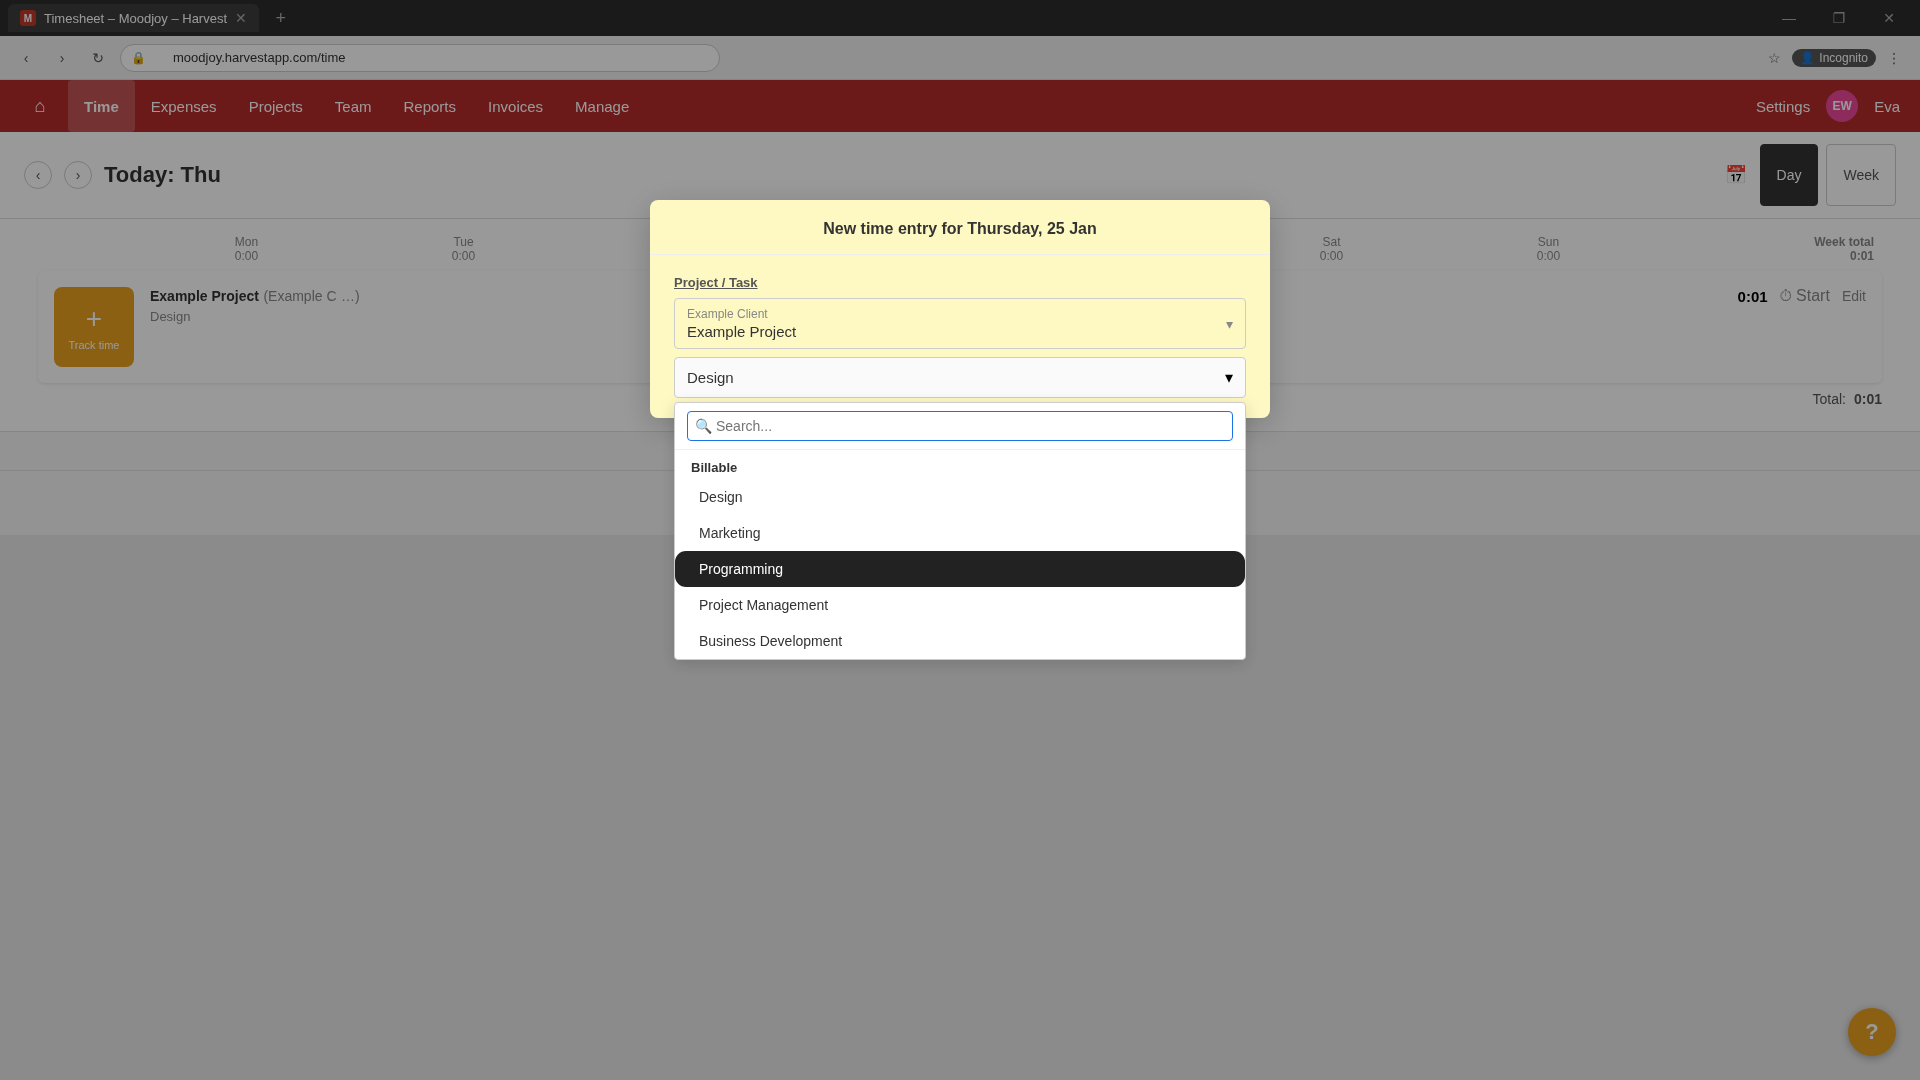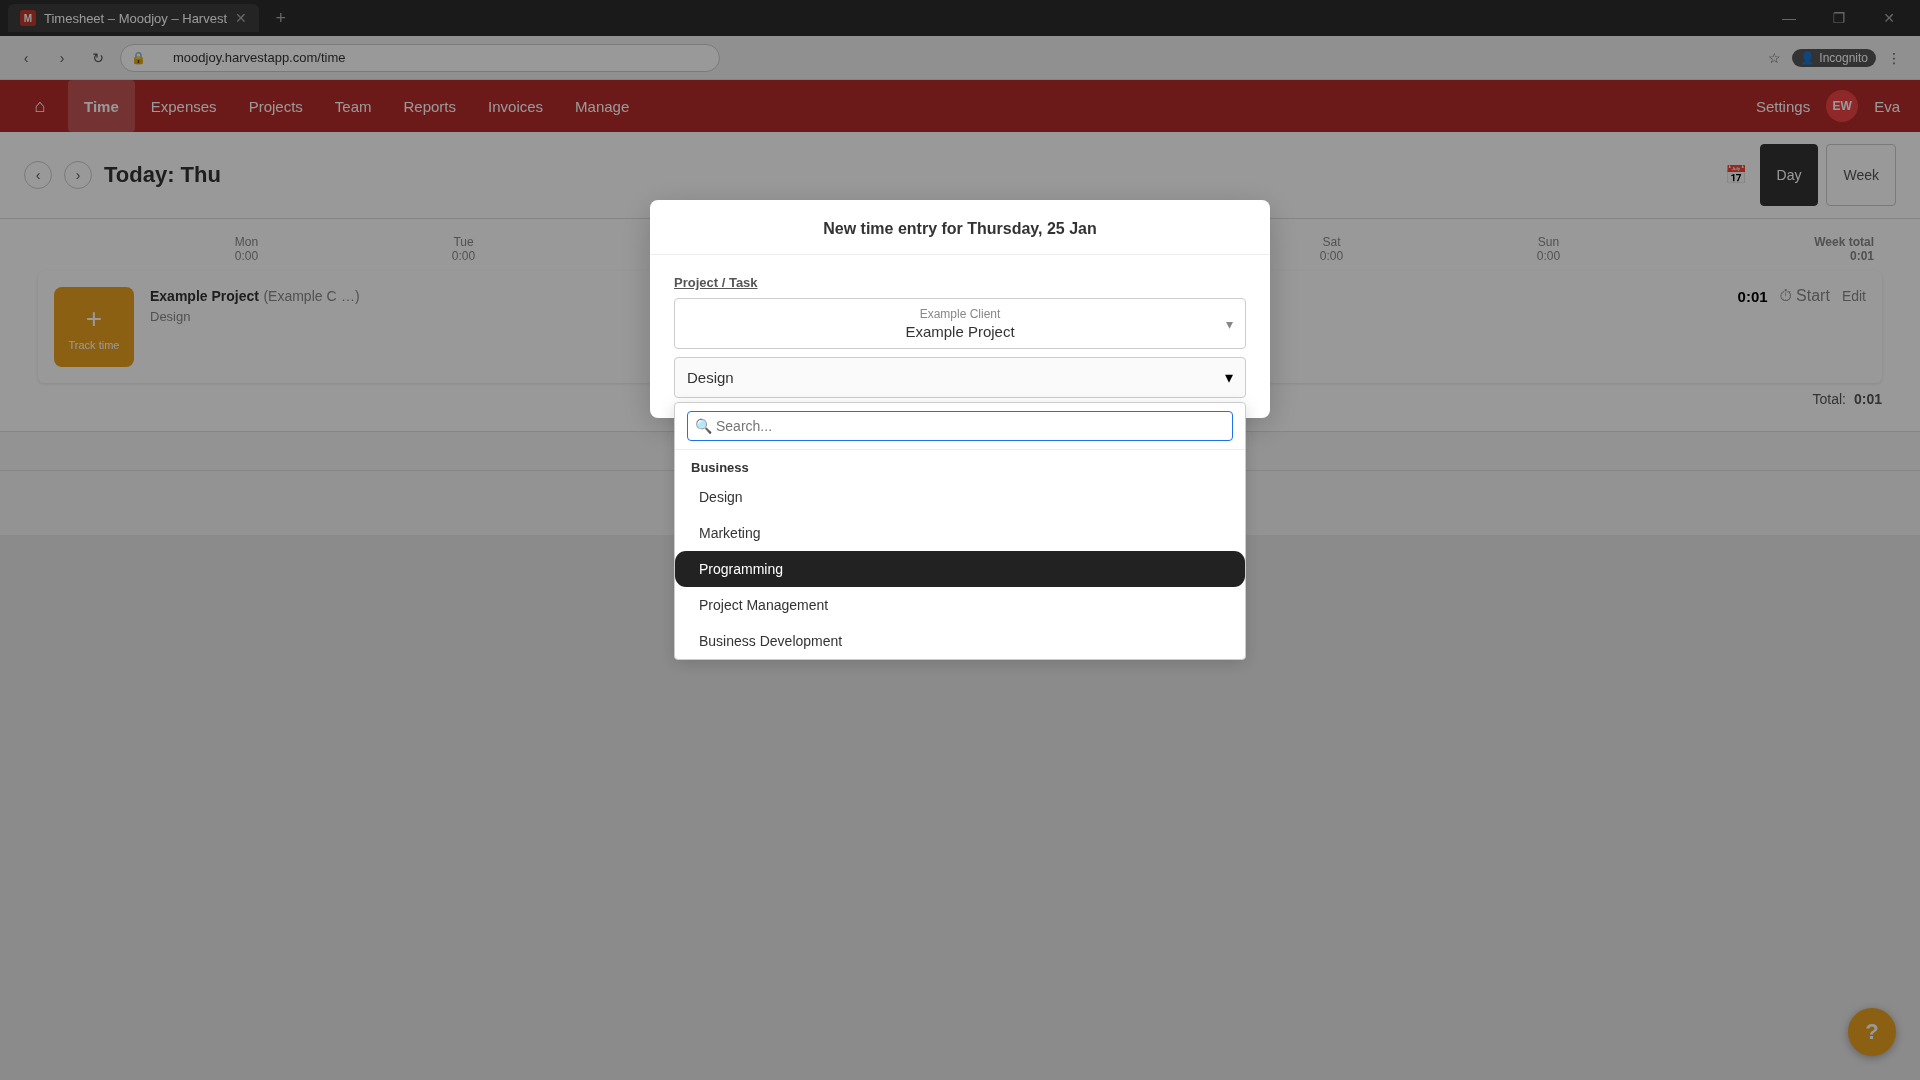--- a/index.html
+++ b/index.html
@@ -18,42 +18,42 @@
     .toolbar-icons { margin-left: auto; display: flex; gap: 4px; align-items: center; }
     .toolbar-icon-btn { width: 28px; height: 28px; border-radius: 50%; border: none; background: transparent; cursor: pointer; display: flex; align-items: center; justify-content: center; color: #555; font-size: 14px; }
     .incognito-badge { background: #555; color: white; padding: 2px 8px; border-radius: 10px; font-size: 12px; display: flex; align-items: center; gap: 4px; cursor: pointer; }
 
     
     .app-nav { background: #b52a2a; height: 52px; display: flex; align-items: center; padding: 0 20px; gap: 0; }
     .app-nav-home { width: 40px; height: 40px; display: flex; align-items: center; justify-content: center; color: white; font-size: 18px; margin-right: 8px; }
     .app-nav-item { color: white; padding: 0 16px; height: 52px; display: flex; align-items: center; font-size: 15px; cursor: pointer; text-decoration: none; }
     .app-nav-item.active { background: rgba(255,255,255,0.2); border-radius: 4px; font-weight: 600; }
     .app-nav-right { margin-left: auto; display: flex; align-items: center; gap: 16px; color: white; font-size: 15px; }
-    .app-nav-avatar { width: 32px; height: 32px; background: #ef4444; border-radius: 50%; display: flex; align-items: center; justify-content: center; color: white; font-size: 12px; font-weight: bold; }
+    .app-nav-avatar { width: 32px; height: 32px; background: #ec4899; border-radius: 50%; display: flex; align-items: center; justify-content: center; color: white; font-size: 12px; font-weight: bold; }
     .page-header { background: white; padding: 12px 24px; display: flex; align-items: center; gap: 12px; border-bottom: 1px solid #ddd; }
     .nav-arrow { width: 28px; height: 28px; border-radius: 50%; border: 1px solid #ccc; background: white; cursor: pointer; display: flex; align-items: center; justify-content: center; color: #555; font-size: 14px; }
     .today-title { font-size: 22px; font-weight: 600; color: #333; }
     .view-controls { margin-left: auto; display: flex; gap: 8px; align-items: center; }
     .view-btn { padding: 22px 16px; border-radius: 4px; font-size: 14px; cursor: pointer; border: 1px solid #ccc; }
     .view-btn.active { background: #333; color: white; border-color: #333; }
     .view-btn.inactive { background: white; color: #555; }
     .calendar-icon { color: #888; font-size: 18px; margin-right: 4px; }
 
     .track-time-btn { width: 80px; height: 80px; background: #e8a020; border-radius: 8px; display: flex; flex-direction: column; align-items: center; justify-content: center; cursor: pointer; color: white; font-size: 12px; gap: 4px; }
     .track-time-btn .plus-icon { font-size: 28px; font-weight: 300; }
 
     
     .overlay { position: fixed; top: 0; left: 0; width: 100%; height: 100%; background: rgba(0,0,0,0.4); z-index: 100; display: flex; align-items: flex-start; justify-content: center; padding-top: 200px; }
-    .modal { background: #ffffff; border-radius: 8px; width: 620px; box-shadow: 0 8px 32px rgba(0,0,0,0.2); overflow: visible; position: relative; }
+    .modal { background: #fef9c3; border-radius: 8px; width: 620px; box-shadow: 0 8px 32px rgba(0,0,0,0.2); overflow: visible; position: relative; }
     .modal-header { padding: 20px 24px 16px; border-bottom: 1px solid #eee; }
     .modal-title { font-size: 16px; font-weight: 600; color: #333; text-align: center; }
     .modal-body { padding: 20px 24px; }
     .field-label { font-size: 13px; font-weight: 600; color: #555; margin-bottom: 8px; text-decoration: underline; }
 
-    .project-select { border: 1px solid #ccc; border-radius: 4px; padding: 8px 12px; display: flex; flex-direction: column; gap: 2px; cursor: pointer; position: relative; margin-bottom: 8px; text-align: center; }
+    .project-select { border: 1px solid #ccc; border-radius: 4px; padding: 8px 12px; display: flex; flex-direction: column; gap: 2px; cursor: pointer; position: relative; margin-bottom: 8px; }
     .project-select-client { font-size: 12px; color: #888; }
     .project-select-project { font-size: 15px; color: #333; font-weight: 500; }
     .project-select-arrow { position: absolute; right: 12px; top: 50%; transform: translateY(-50%); color: #888; font-size: 14px; }
 
     .task-select { border: 1px solid #ccc; border-radius: 4px; padding: 10px 12px; display: flex; align-items: center; justify-content: space-between; cursor: pointer; margin-bottom: 0; background: #fafafa; }
     .task-select-text { font-size: 15px; color: #333; }
 
     
     .dropdown { position: absolute; top: calc(100% + 4px); left: 0; right: 0; background: white; border: 1px solid #ccc; border-radius: 4px; box-shadow: 0 4px 16px rgba(0,0,0,0.15); z-index: 200; }
     .dropdown-search { padding: 8px 12px; border-bottom: 1px solid #eee; position: relative; display: flex; align-items: center; }
@@ -246,21 +246,21 @@
           <span>▾</span>
         </div>
 
         <div class="dropdown">
           <div class="dropdown-search">
             <span class="dropdown-search-icon">🔍</span>
             <input class="dropdown-search-input" type="text" placeholder="Search..." style="">
           </div>
 
           <div>
-            <div class="dropdown-section-label">Business</div>
+            <div class="dropdown-section-label">Billable</div>
             <div class="dropdown-item">Design</div>
             <div class="dropdown-item">Marketing</div>
             <div class="dropdown-item highlighted">Programming</div>
             <div class="dropdown-item">Project Management</div>
           </div>
 
           <div>
             <div class="dropdown-item">Business Development</div>
           </div>
         </div>

